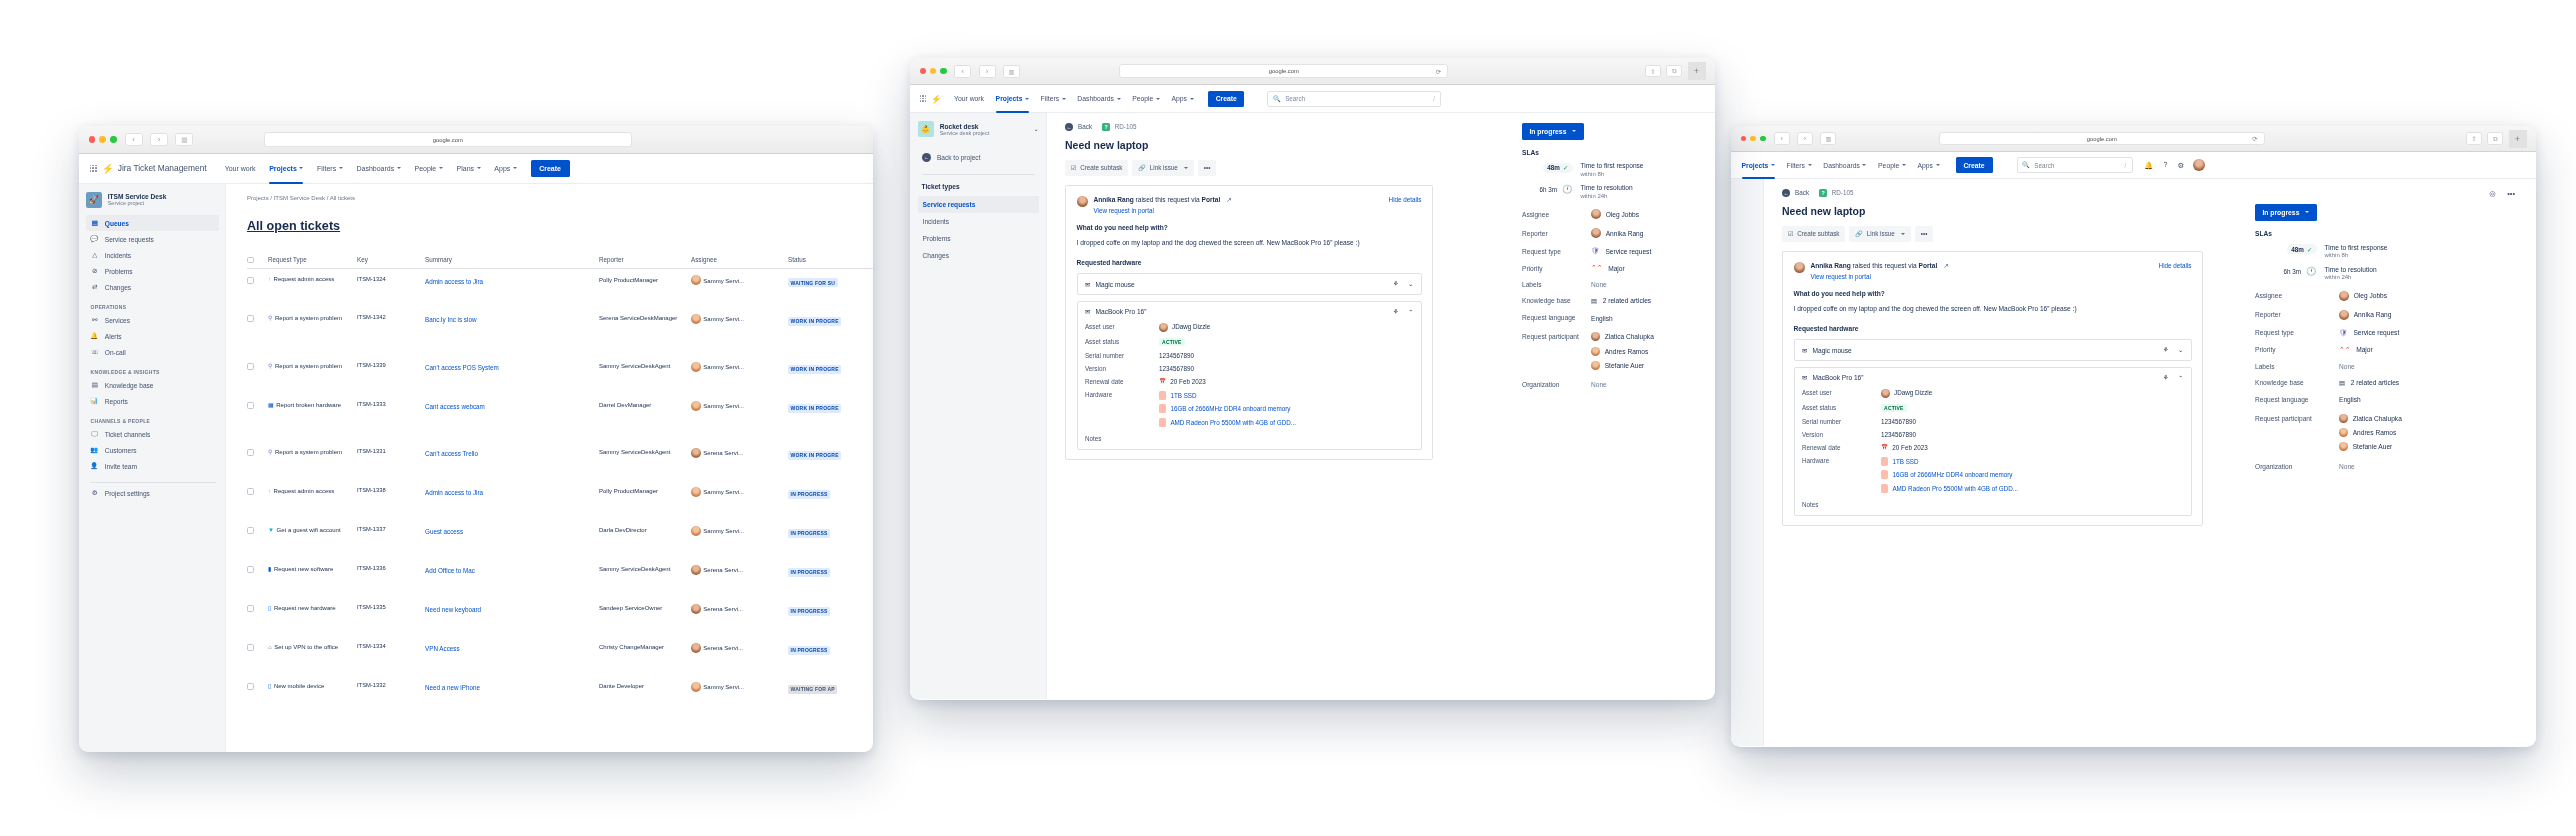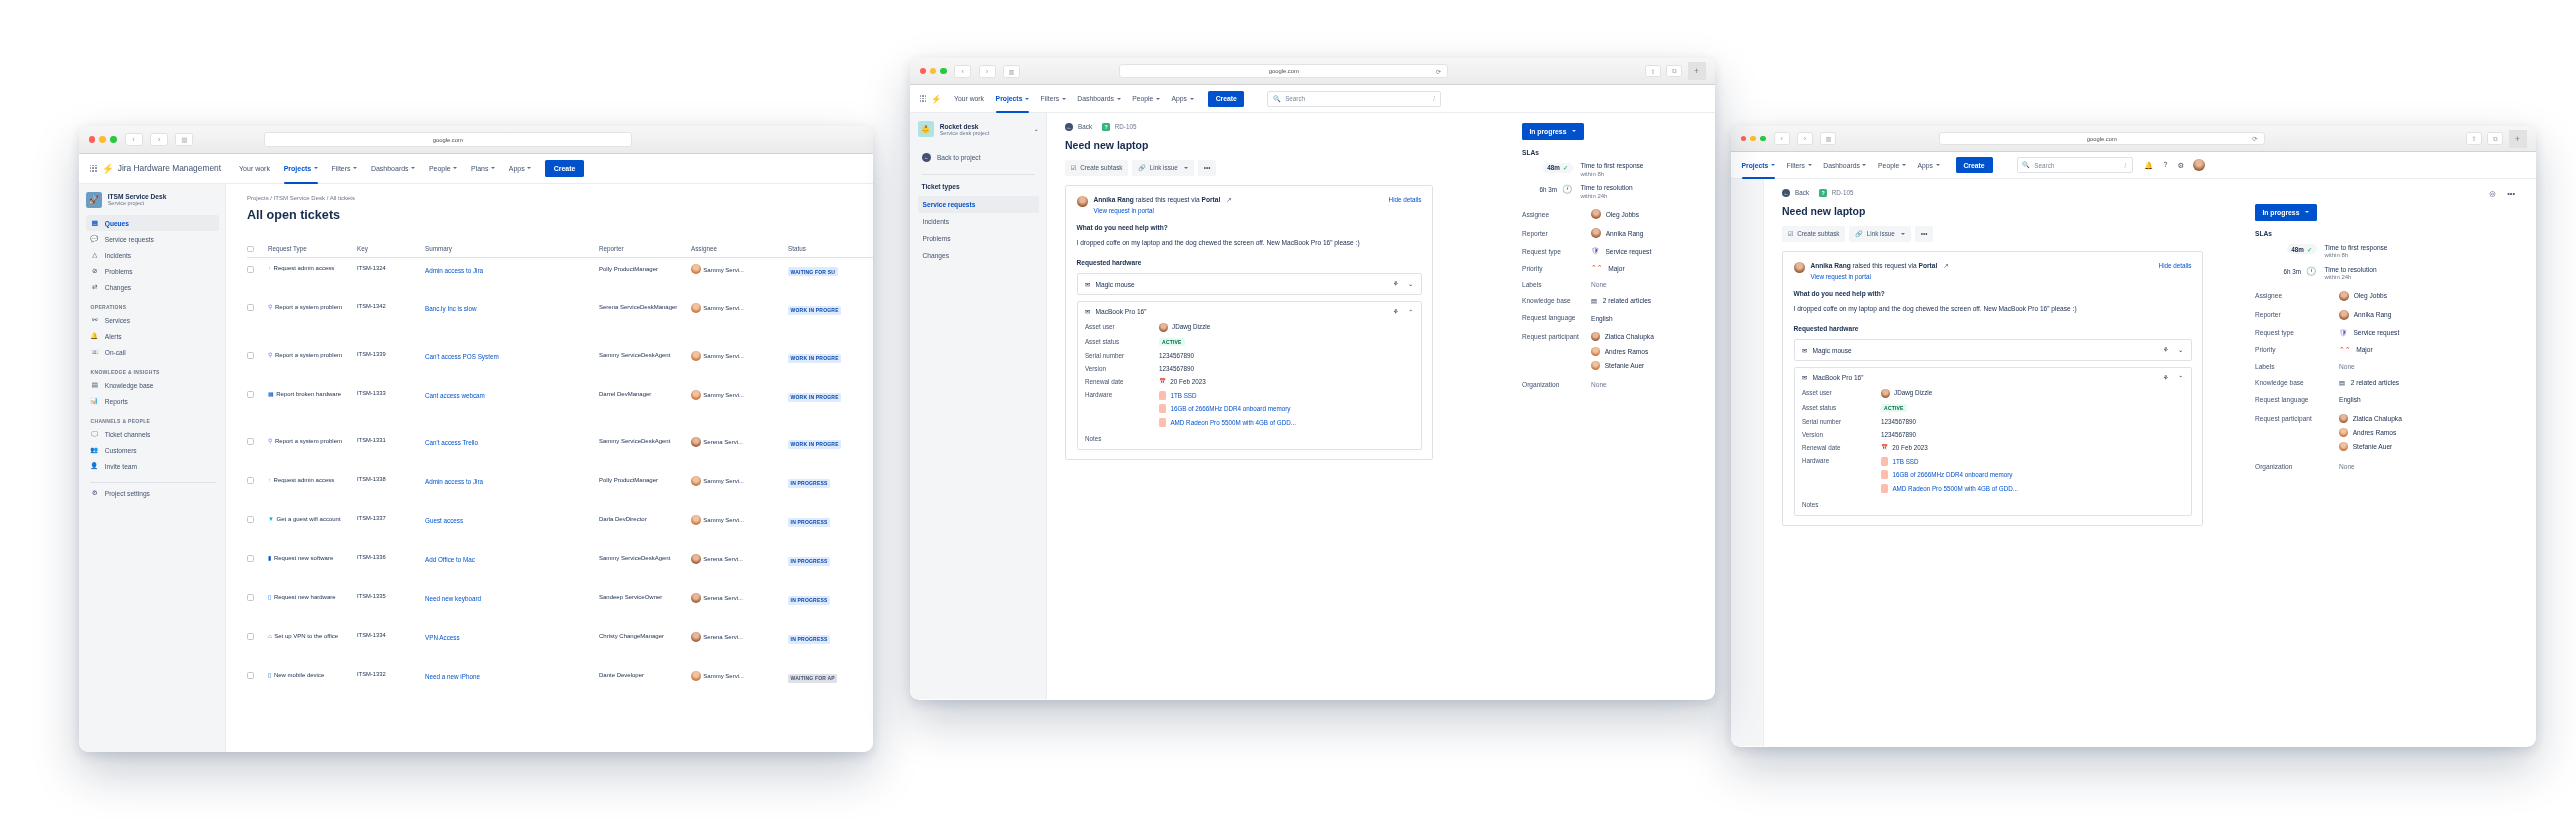--- a/index.html
+++ b/index.html
@@ -129,21 +129,21 @@
         <i style="width:1.6px;height:1.6px"></i>
         <i style="width:1.6px;height:1.6px"></i>
       <i style="width:1.6px;height:1.6px"></i>
         <i style="width:1.6px;height:1.6px"></i>
         <i style="width:1.6px;height:1.6px"></i>
       <i style="width:1.6px;height:1.6px"></i>
         <i style="width:1.6px;height:1.6px"></i>
         <i style="width:1.6px;height:1.6px"></i>
     </div>
     <span class="bolt" style="font-size:9.5px;margin-right:3.7px;">⚡</span>
-    <span class="brandtxt" style="font-size:8.4px;margin-right:18px;">Jira Hardware Management</span>
+    <span class="brandtxt" style="font-size:8.4px;margin-right:18px;">Jira Ticket Management</span>
 
     <div class="jnav-item" style="font-size:7px;margin-right:13.7px;">
       <span>Your work</span>
     </div>
     <div class="jnav-item active" style="font-size:7px;margin-right:13.7px;height:29.5px;">
       <span>Projects</span>
       <span class="caret"></span>
       <span class="underline" style="width:100%;"></span>
     </div>
     <div class="jnav-item" style="font-size:7px;margin-right:13.7px;">
@@ -243,21 +243,21 @@
 
       <div style="height:0.5px;background:#DFE1E6;margin:7.4px 3.2px 3.2px 3.2px;"></div>
       <div class="side-item" style="height:16px;padding:0 4.2px;gap:5.8px;font-size:6.6px;">
         <span class="side-ic" style="width:8.4px;">⚙</span>
         <span>Project settings</span>
       </div>
     </div>
 
     <div class="clip" style="flex:1; padding:11.6px 0 0 21px; background:#fff;">
       <div class="crumb" style="font-size:6px;">Projects / ITSM Service Desk / All tickets</div>
-      <div class="pg-title" style="font-size:12.6px;margin:7px 0 18px;">All open tickets</div>
+      <div class="pg-title" style="font-size:12.6px;margin:18px 0 18px;text-decoration:underline;">All open tickets</div>
 
       <table class="tbl">
         <thead>
           <tr style="height:17px;">
             <th style="width:21px;padding-bottom:4.2px;">
               <span class="chk" style="width:6.8px;height:6.8px;"></span>
             </th>
             <th style="width:89px;font-size:6.3px;padding-bottom:4.2px;">Request Type</th>
             <th style="width:68px;font-size:6.3px;padding-bottom:4.2px;">Key</th>
             <th style="width:174px;font-size:6.3px;padding-bottom:4.2px;">Summary</th>

